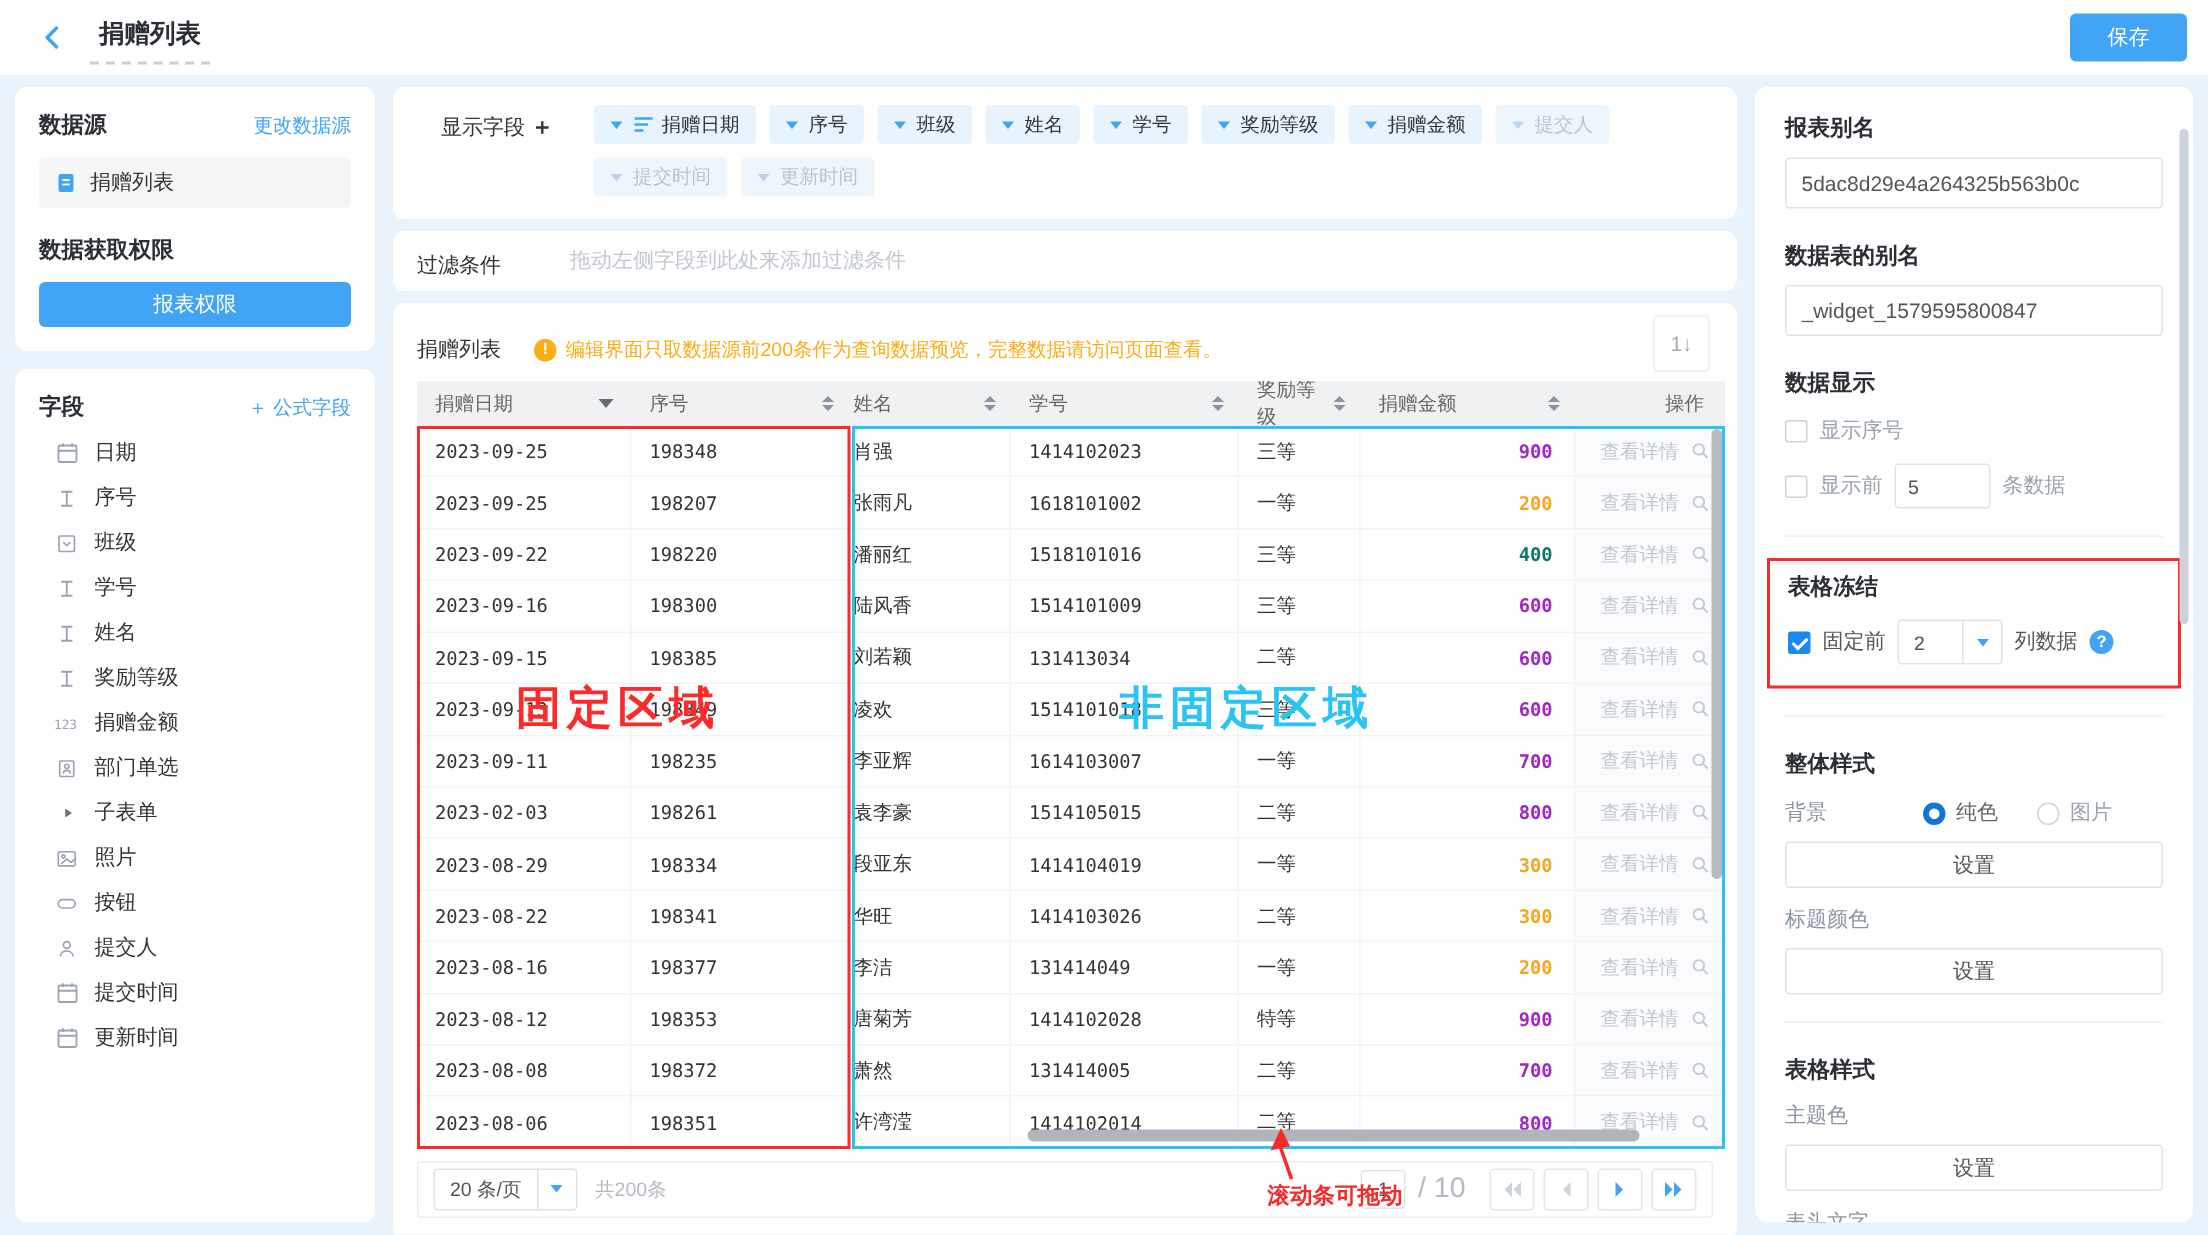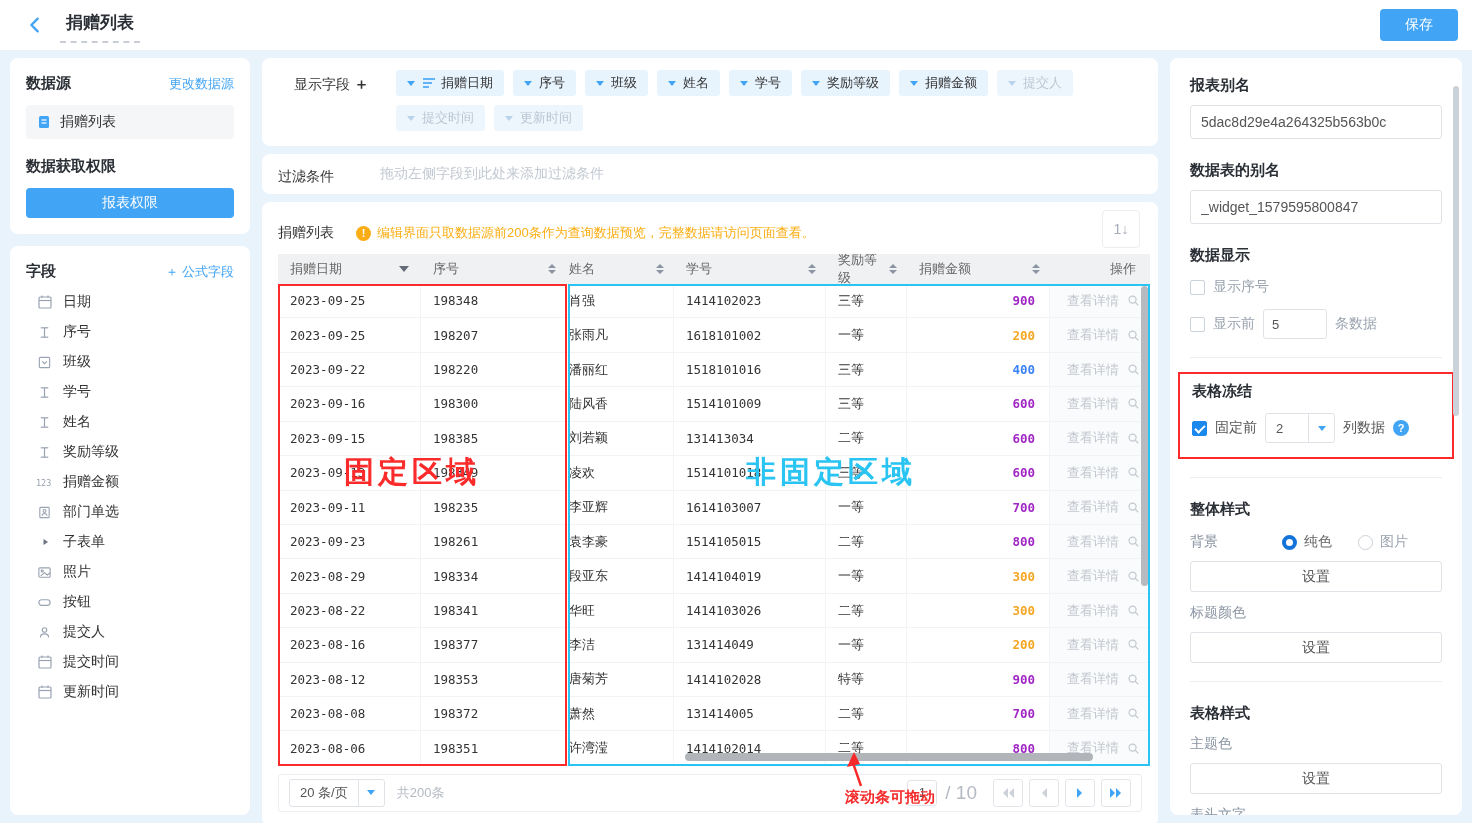--- a/index.html
+++ b/index.html
@@ -463,21 +463,21 @@
               </div>
             </div>
           <div class="tr">
               <div class="td num">2023-09-22</div>
               <div class="td num">198220</div>
               <div class="td c-name">
                 <span>潘丽红</span>
               </div>
               <div class="td num">1518101016</div>
               <div class="td">三等</div>
-              <div class="td num c-amt" style="color: #3b82f6;">400</div>
+              <div class="td num c-amt" style="color: #0f766e;">400</div>
               <div class="td c-act">
                 <span>查看详情</span>
                 <svg width="13" height="13" viewBox="0 0 14 14" fill="none" stroke="#c3c8cf" stroke-width="1.3">
                   <circle cx="6" cy="6" r="3.8"></circle>
                   <line x1="8.9" y1="8.9" x2="12.2" y2="12.2"></line>
                 </svg>
               </div>
             </div>
           <div class="tr">
               <div class="td num">2023-09-16</div>
@@ -541,21 +541,21 @@
               <div class="td num c-amt" style="color: rgb(161, 39, 196);">700</div>
               <div class="td c-act">
                 <span>查看详情</span>
                 <svg width="13" height="13" viewBox="0 0 14 14" fill="none" stroke="#c3c8cf" stroke-width="1.3">
                   <circle cx="6" cy="6" r="3.8"></circle>
                   <line x1="8.9" y1="8.9" x2="12.2" y2="12.2"></line>
                 </svg>
               </div>
             </div>
           <div class="tr">
-              <div class="td num">2023-09-23</div>
+              <div class="td num">2023-02-03</div>
               <div class="td num">198261</div>
               <div class="td c-name">
                 <span>袁李豪</span>
               </div>
               <div class="td num">1514105015</div>
               <div class="td">二等</div>
               <div class="td num c-amt" style="color: rgb(161, 39, 196);">800</div>
               <div class="td c-act">
                 <span>查看详情</span>
                 <svg width="13" height="13" viewBox="0 0 14 14" fill="none" stroke="#c3c8cf" stroke-width="1.3">

